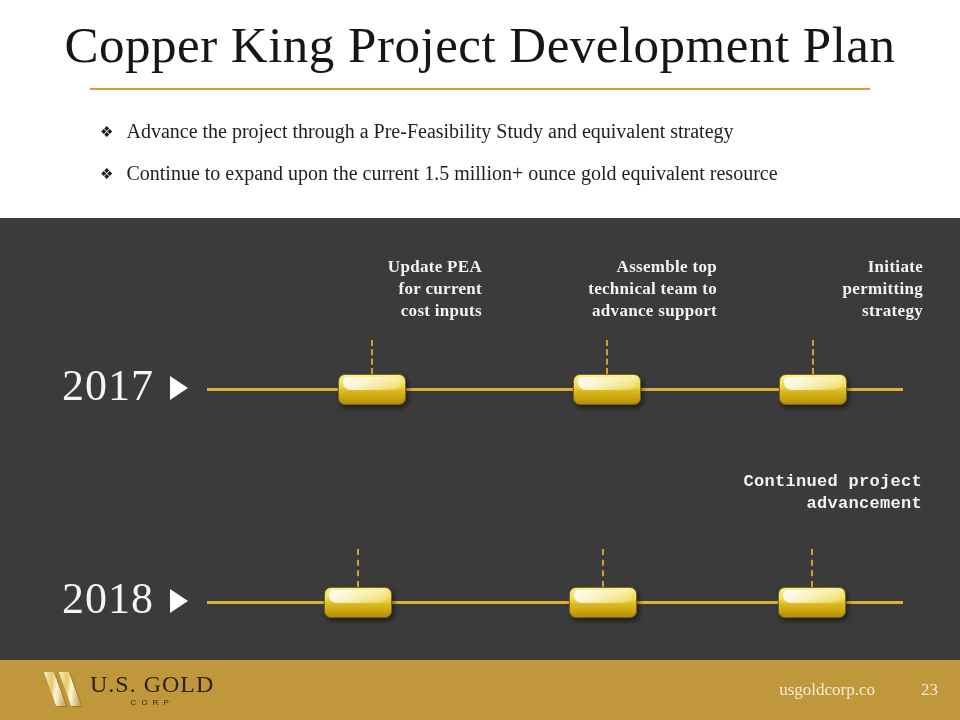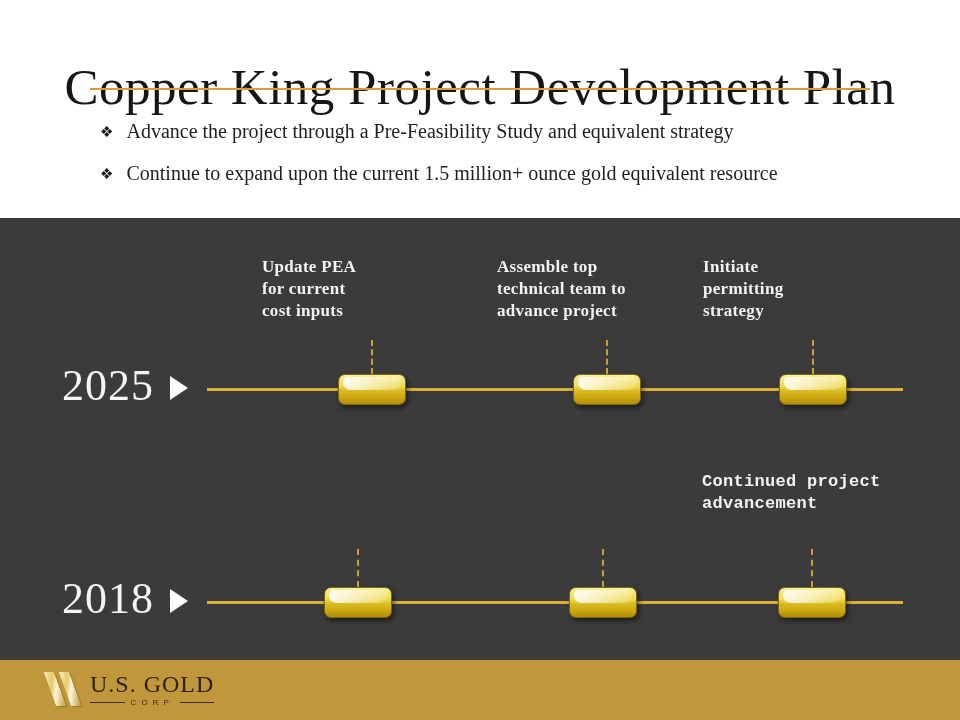--- a/index.html
+++ b/index.html
@@ -21,21 +21,20 @@
     position: absolute;
     top: 16px;
     left: 0;
     width: 960px;
     text-align: center;
     font-size: 51px;
     font-weight: 400;
     color: #161616;
     letter-spacing: 0.5px;
     white-space: nowrap;
-    margin-top: 42px;
   }
   .title-underline {
     position: absolute;
     top: 88px;
     left: 90px;
     width: 780px;
     height: 2px;
     background: #d99c3e;
   }
   .bullets {
@@ -96,21 +95,21 @@
     width: 696px;
     height: 3px;
     background: #dcae3c;
   }
   .tline.r1 { top: 170px; }
   .tline.r2 { top: 383px; }
 
   .milestone-label {
     position: absolute;
     width: 220px;
-    text-align: left;
+    text-align: right;
     color: #f3f3f3;
     font-size: 17px;
     font-weight: bold;
     line-height: 22px;
     white-space: pre-line;
     letter-spacing: 0.3px;
   }
   .connector {
     position: absolute;
     width: 0;
@@ -194,20 +193,21 @@
     font-size: 24px;
     color: #2c2010;
     letter-spacing: 1px;
     line-height: 24px;
     white-space: nowrap;
   }
   .corp-row {
     display: flex;
     align-items: center;
     margin-top: 2px;
+    flex-direction: column;
   }
   .corp-row .hline {
     flex: 1;
     height: 1px;
     background: #3a2b15;
   }
   .corp-text {
     font-size: 8px;
     color: #3a2b15;
     letter-spacing: 5px;
@@ -247,30 +247,30 @@
       <span class="bullet-text">Advance the project through a Pre-Feasibility Study and equivalent strategy</span>
     </li>
     <li class="bullet">
       <span class="diamond">❖</span>
       <span class="bullet-text">Continue to expand upon the current 1.5 million+ ounce gold equivalent resource</span>
     </li>
   </ul>
 
   <section class="panel">
 
-    <span class="year r1">2025</span>
+    <span class="year r1">2017</span>
     <span class="play-arrow r1"></span>
     <div class="tline r1"></div>
 
     <div class="milestone-label lab r1m1">Update PEA
 for current
 cost inputs</div>
     <div class="milestone-label lab r1m2">Assemble top
 technical team to
-advance project</div>
+advance support</div>
     <div class="milestone-label lab r1m3">Initiate
 permitting
 strategy</div>
 
     <div class="connector con r1m1"></div>
     <div class="connector con r1m2"></div>
     <div class="connector con r1m3"></div>
 
     <div class="pill pil r1m1"></div>
     <div class="pill pil r1m2"></div>
@@ -301,15 +301,19 @@
       </div>
       <div class="logo-text-block">
         <div class="logo-text">U.S. GOLD</div>
         <div class="corp-row">
           <span class="hline"></span>
           <span class="corp-text">CORP</span>
           <span class="hline"></span>
         </div>
       </div>
     </div>
+    <div class="footer-right">
+      <span class="website">usgoldcorp.co</span>
+      <span class="page-number">23</span>
+    </div>
   </footer>
 
 </div>
 
 </body></html>

